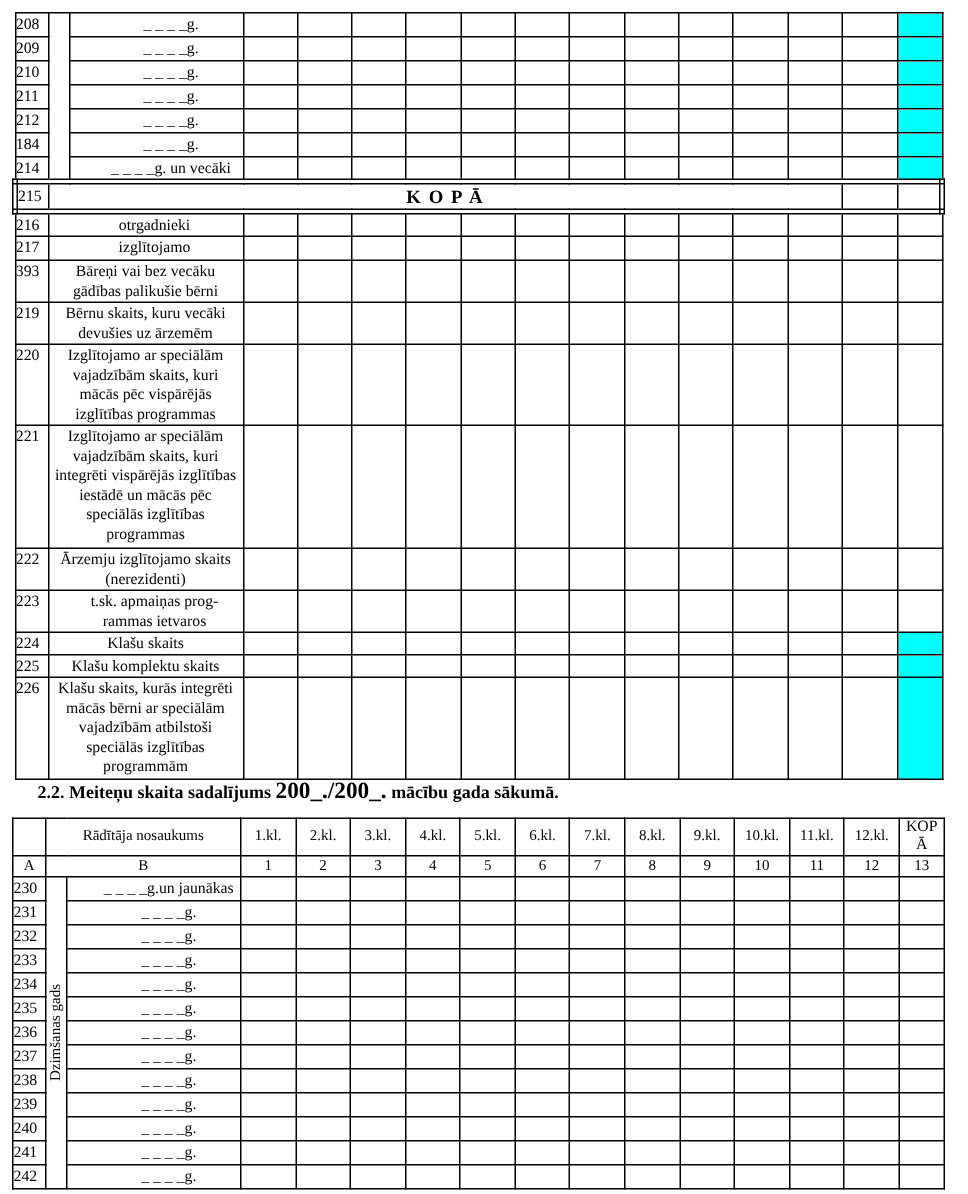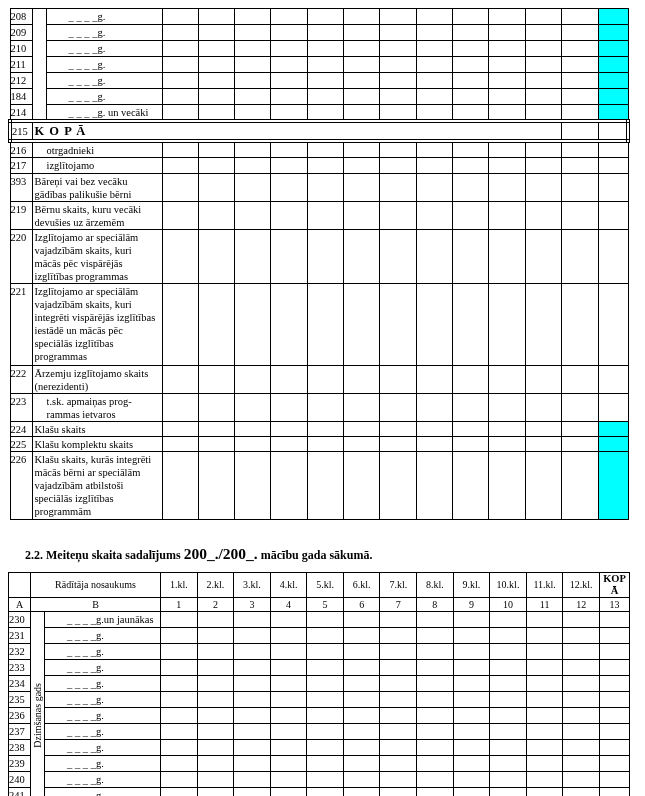--- a/index.html
+++ b/index.html
@@ -15,55 +15,55 @@
     border:1px solid #000;
     padding:1px 2px 0 2px;
     vertical-align:top;
     font-size:10.5px;
     line-height:13px;
     overflow:hidden;
     word-wrap:break-word;
   }
   td.num { text-align:left; padding:1px 0 0 0; font-size:10.5px;font-family:Liberation Serif, serif; }
   td.cyan { background: var(--hl, #00ffff); }
-  td.label { text-align:left; }
+  td.label { text-align:center; }
   td.yr  { padding-left:22px; }
   td.ind { padding-left:14px; }
   td.strip-cell { padding:0; text-align:center; vertical-align:middle; }
   .vtext {
     writing-mode:vertical-rl;
     transform:rotate(180deg);
     font-size:10px;
     line-height:12px;
     margin:0 auto;
     white-space:nowrap;
   }
   tr.total-row td {
     border-top:4px double #000;
     border-bottom:4px double #000;
     vertical-align:middle;
   }
   tr.total-row td:first-child { border-left:4px double #000; }
   tr.total-row td:last-child  { border-right:4px double #000; }
   tr.total-row td.label { font-weight:bold; font-size:12.5px; letter-spacing:1px; }
   .section-title {
-    margin:26px 0 9px 17px;
+    margin:0 0 9px 17px;
     font-weight:bold;
     font-size:12px;
     line-height:16px;
   }
   .section-title .years { font-size:15.5px; }
   .t2 td.head {
     text-align:center;
     vertical-align:middle;
     font-size:10px;
     line-height:12px;
     padding:0 1px;
   }
-  .t2 td.kopa-head { font-weight:bold; font-size:10.5px;margin-top:12px; }
+  .t2 td.kopa-head { font-weight:normal; font-size:10.5px;margin-top:12px; }
 </style>
 </head>
 <body>
 
 <div class="page">
 
   <table class="t1">
     <colgroup>
       <col style="width:22px">
       <col style="width:14px">

